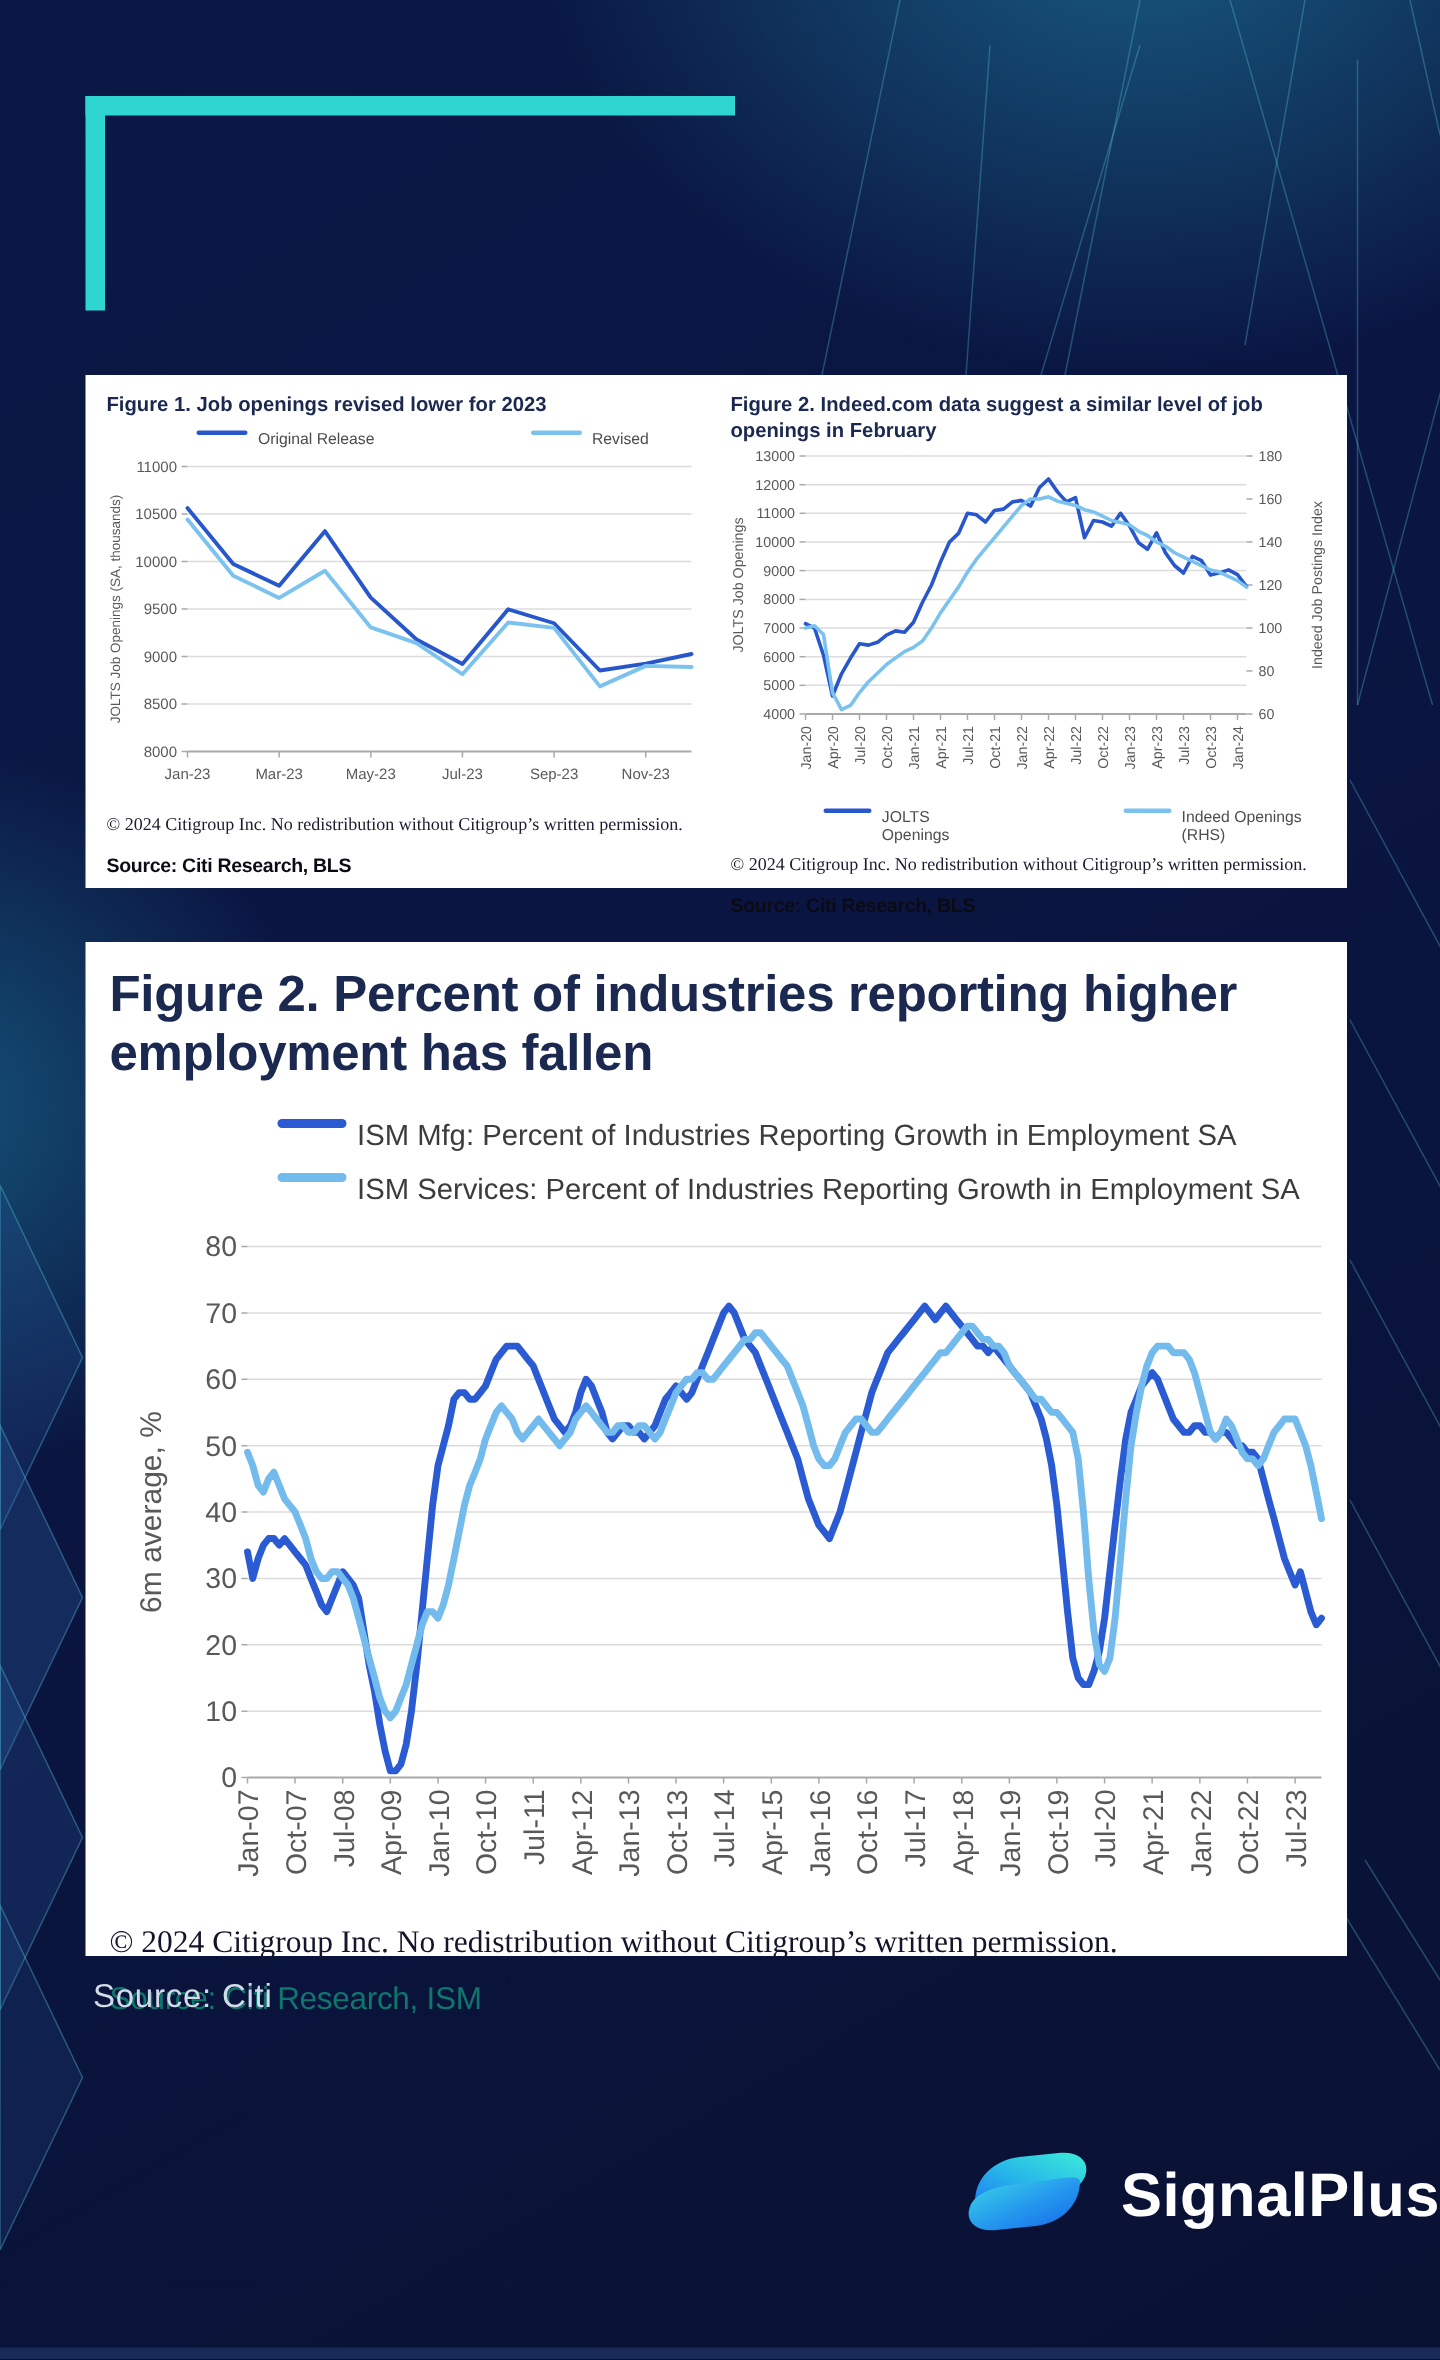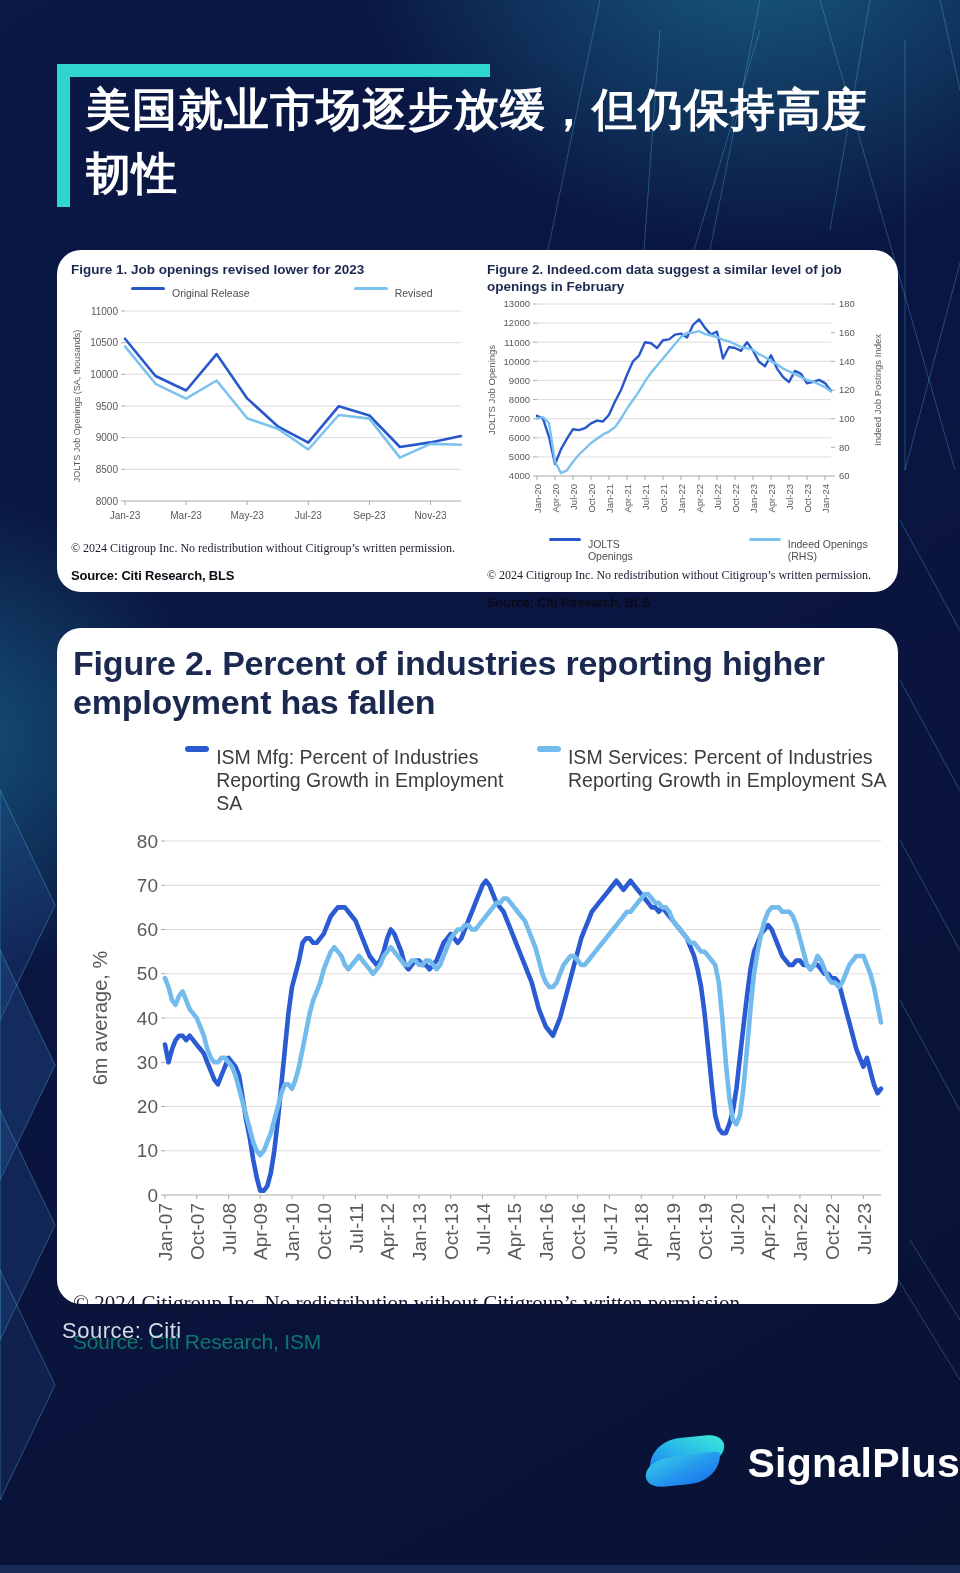--- a/index.html
+++ b/index.html
@@ -7,39 +7,39 @@
     font-family:"Liberation Sans",sans-serif;
     background:
       radial-gradient(620px 480px at 79% -4%, rgba(36,150,180,.55), rgba(36,150,180,0) 65%),
       radial-gradient(420px 380px at -6% 47%, rgba(32,145,175,.5), rgba(32,145,175,0) 65%),
       linear-gradient(150deg,#0a1845 0%,#0a1541 45%,#091233 100%);}
   #decor{position:absolute;inset:0;z-index:0;pointer-events:none;}
   .accent-h{position:absolute;left:57px;top:64px;width:433px;height:13px;z-index:3;}
   .accent-v{position:absolute;left:57px;top:64px;width:13px;height:143px;z-index:3;}
   .main-title{position:absolute;left:86px;top:78px;width:820px;z-index:3;color:#fff;
     font-size:45px;line-height:1.42;font-weight:800;letter-spacing:1px;}
-  .card{position:absolute;left:57px;width:841px;background:#fff;z-index:2;border-radius:24px;}
+  .card{position:absolute;left:57px;width:841px;background:#fff;z-index:2;}
   .card-top{top:250px;height:342px;}
   .card-big{top:628px;height:676px;}
   .figblock{position:absolute;top:6px;}
   .fig1{left:12px;width:410px;}
   .fig2s{left:428px;width:408px;}
   .fig-title{font-size:13.5px;font-weight:600;color:#1b2951;margin:6px 0 0 2px;line-height:1.25;}
   .legend-row{display:flex;align-items:center;}
   .legend-fig1{margin:8px 0 0 62px;gap:104px;}
   .legend-fig2s{margin:2px 0 0 64px;gap:86px;}
   .lg-item{display:inline-flex;gap:7px;}
   .lg-swatch{height:3px;width:34px;border-radius:2px;display:inline-block;}
   .lg-label{font-size:10.5px;color:#4d4d4d;}
   .chart-box{display:block;}
   svg text{font-family:"Liberation Sans",sans-serif;}
   .copyright{font-family:"Liberation Serif",serif;font-size:12px;color:#1c1c30;margin:6px 0 0 2px;}
   .src-line{font-size:13px;font-weight:700;letter-spacing:-.2px;color:#0b0b16;margin:12px 0 0 2px;}
   .big-title{font-size:34px;font-weight:700;color:#1b2951;margin:16px 0 0 16px;letter-spacing:-.2px;}
-  .legend-big{display:flex;gap:13px;margin:24px 0 0 128px;}
+  .legend-big{display:flex;flex-direction:column;gap:13px;margin:24px 0 0 128px;}
   .legend-big .lg-swatch{height:6px;width:46px;border-radius:3px;}
   .legend-big .lg-label{font-size:19.5px;color:#3c3c3c;}
   .big-chart{margin:14px 0 0 30px;}
   .copyright-big{font-family:"Liberation Serif",serif;font-size:21px;color:#14142a;margin:10px 0 0 16px;}
   .src-line-big{font-size:21px;font-weight:400;letter-spacing:-.2px;color:#0f766e;margin:14px 0 0 16px;}
   .source-note{position:absolute;left:62px;top:1318px;z-index:2;font-size:22px;color:#d4dbe8;letter-spacing:.5px;}
   .brand-row{position:absolute;left:0;top:1424px;width:960px;display:flex;justify-content:flex-end;
     align-items:center;gap:16px;z-index:2;}
   .brand-name{font-size:41px;font-weight:800;color:#fff;letter-spacing:.3px;}
   .bottom-strip{position:absolute;left:0;top:1565px;width:960px;height:8px;background:#1a2a58;z-index:2;}
@@ -71,24 +71,20 @@
       <polygon points="0,790 55,905 0,1020" fill="rgba(40,85,150,0.25)"></polygon>
       <polygon points="0,950 55,1065 0,1180" fill="rgba(40,85,150,0.35)"></polygon>
       <polygon points="0,1110 55,1225 0,1340" fill="rgba(40,85,150,0.28)"></polygon>
       <polygon points="0,1270 55,1385 0,1500" fill="rgba(40,85,150,0.2)"></polygon>
     </g>
   </svg>
 
   <div class="accent-h" style="background: rgb(47, 213, 209);"></div>
   <div class="accent-v" style="background: rgb(47, 213, 209);"></div>
 
-  <h1 class="main-title" style="margin:0;">
-    <div>美国就业市场逐步放缓，但仍保持高度</div>
-    <div>韧性</div>
-  </h1>
 
   <div class="card card-top">
 
     <div class="figblock fig1">
       <div class="fig-title">Figure 1. Job openings revised lower for 2023</div>
       <div class="legend-row legend-fig1">
           <span class="lg-item">
             <span class="lg-swatch" style="background:#2757cb"></span>
             <span class="lg-label">Original Release</span>
           </span>

